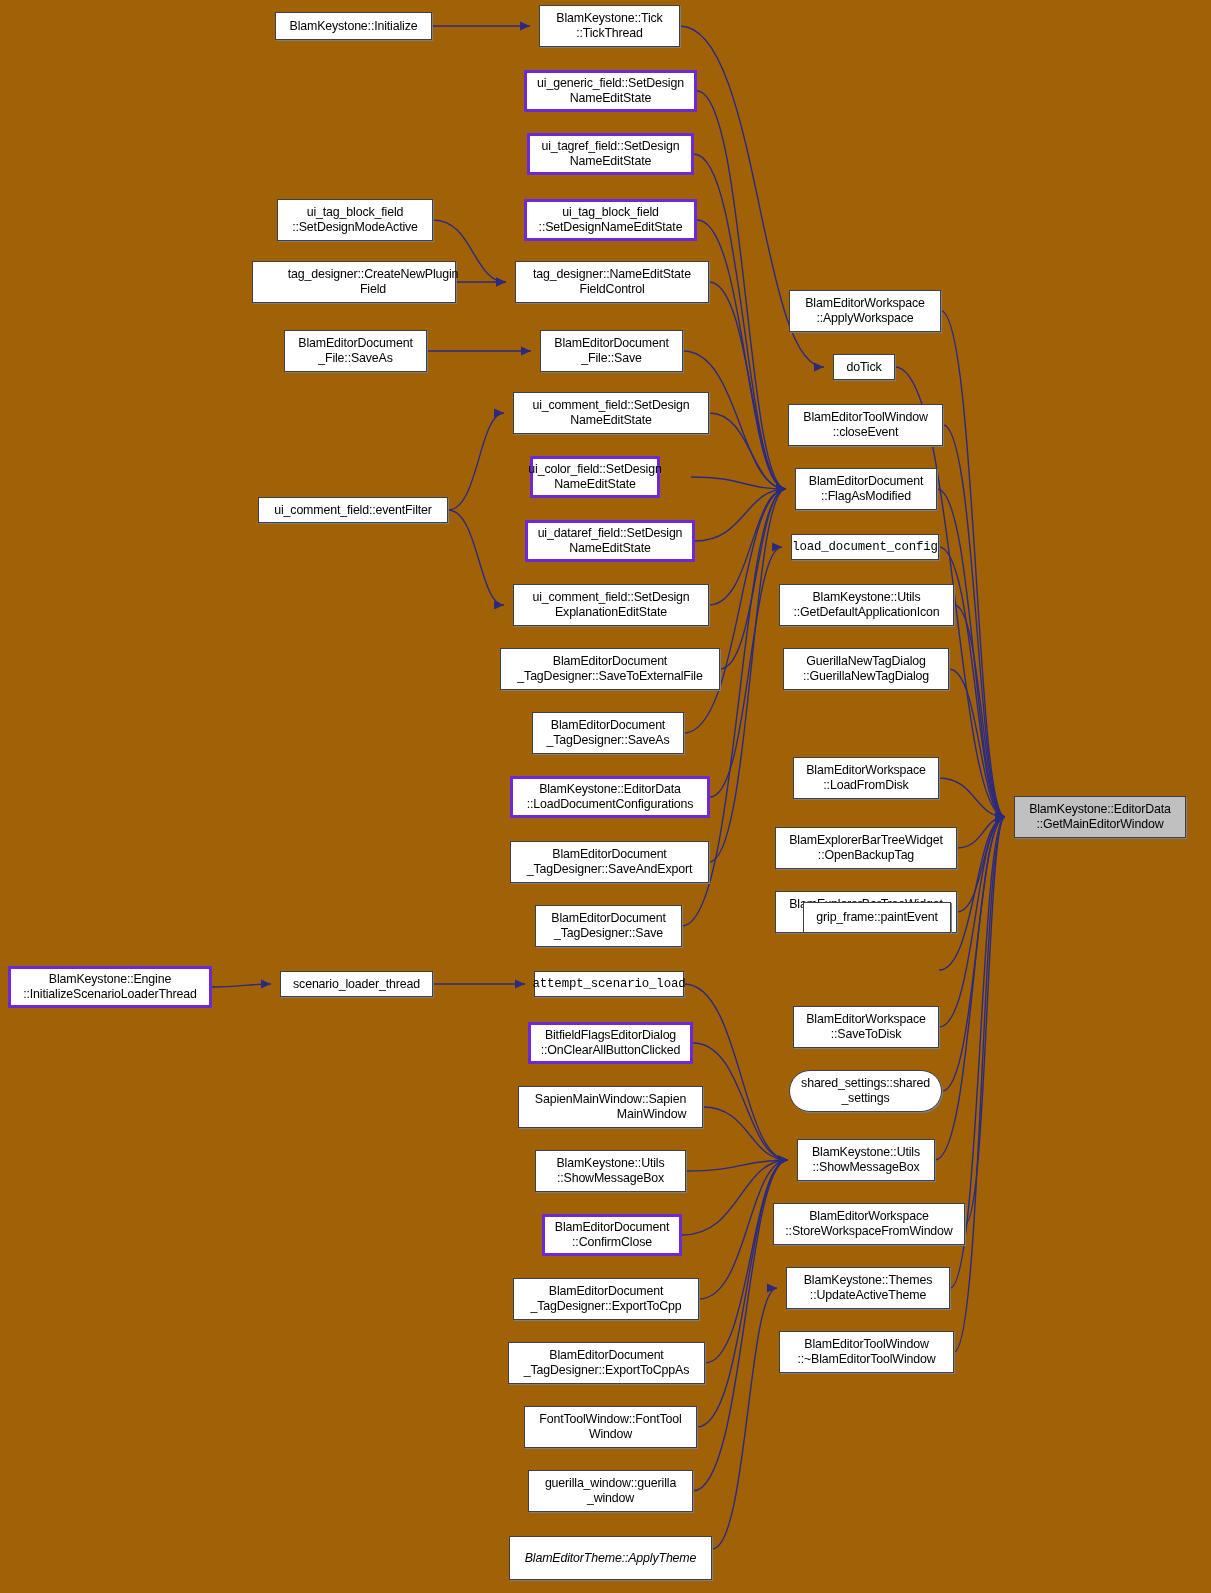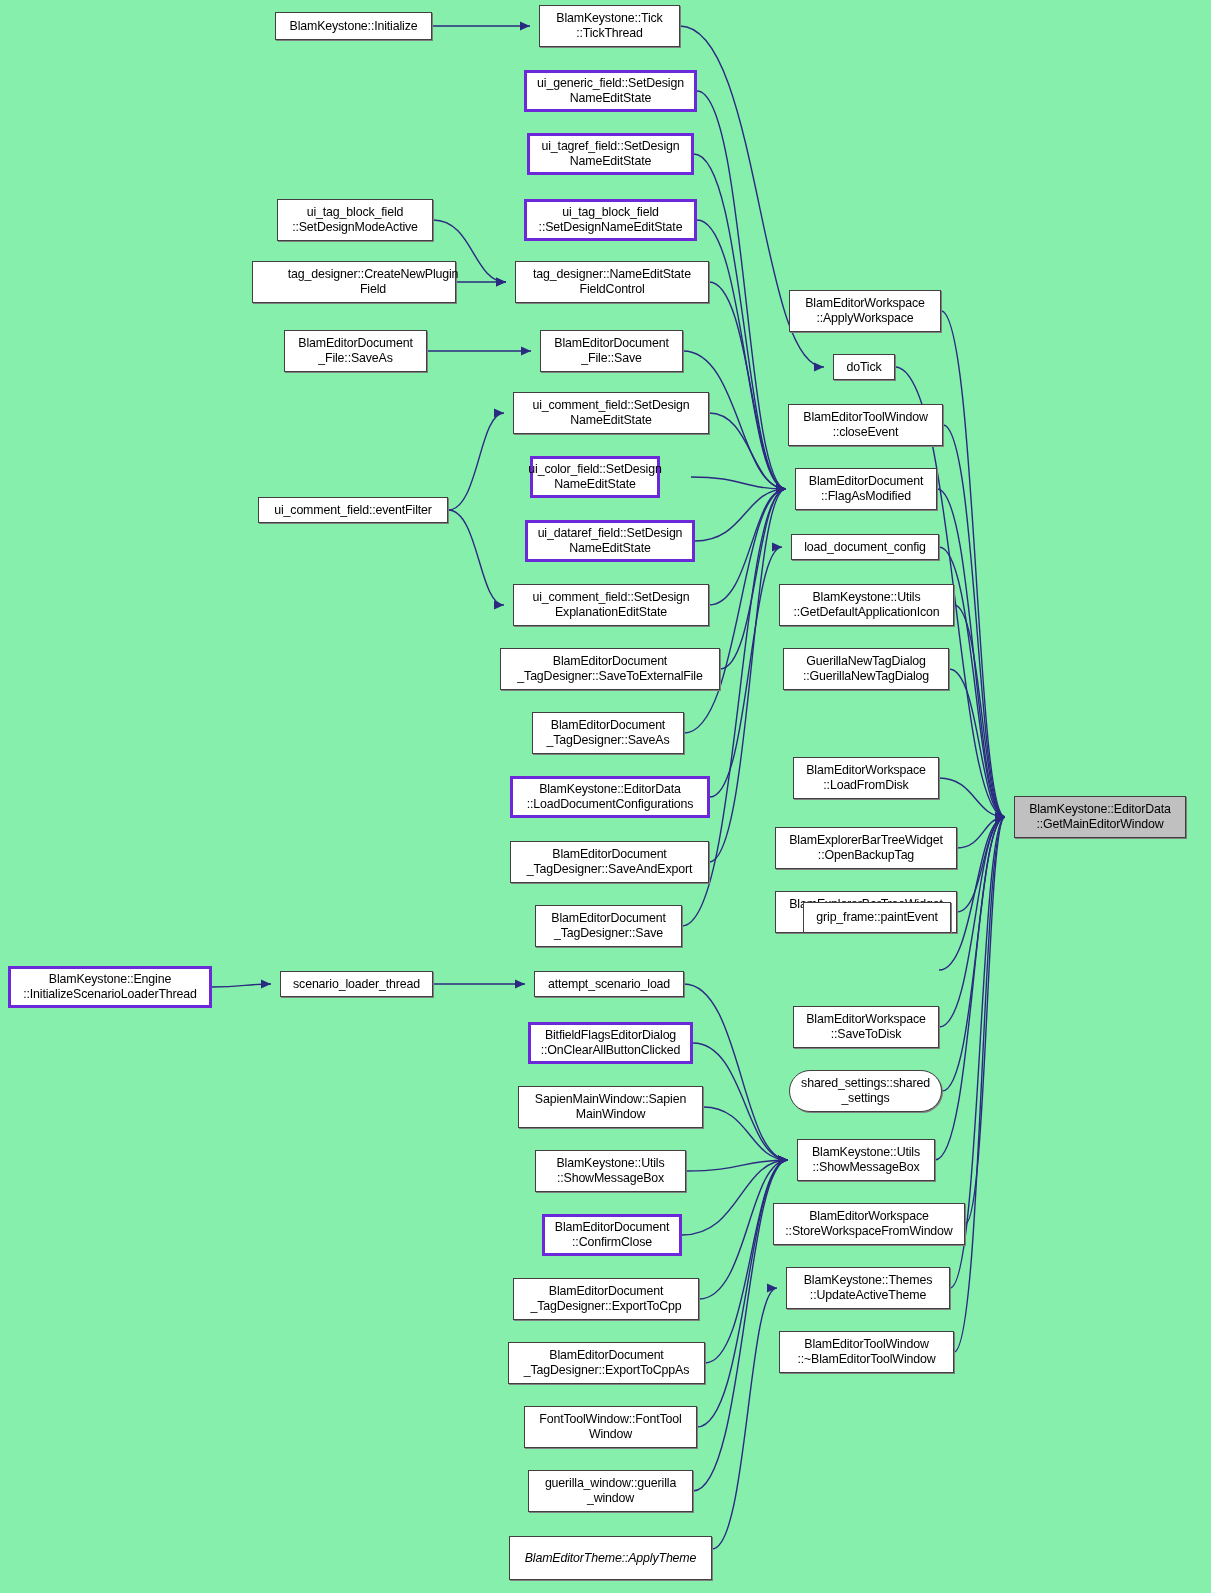--- a/index.html
+++ b/index.html
@@ -1,17 +1,17 @@
 <!DOCTYPE html>
 <html><head>
 <meta charset="utf-8">
 <style>
   html,body{margin:0;padding:0;background:#ffffff;}
   body{font-family:"Liberation Sans","DejaVu Sans",sans-serif;}
-  #canvas{position:relative;width:1211px;height:1593px;background:#86efac;overflow:hidden;}
+  #canvas{position:relative;width:1211px;height:1593px;background:#a16207;overflow:hidden;}
   svg#edges{position:absolute;left:0;top:0;width:1211px;height:1593px;pointer-events:none;}
   .node{
     position:absolute;
     box-sizing:border-box;
     background:#ffffff;
     border:1px solid #404040;
     box-shadow:1px 1px 0 0 #808080;
     display:flex;
     align-items:center;
     justify-content:center;
@@ -267,24 +267,24 @@
 _TagDesigner::SaveAs</div>
       <div class="node red" style="left: 510px; top: 776px; width: 200px; height: 42px;">BlamKeystone::EditorData
 ::LoadDocumentConfigurations</div>
       <div class="node" style="left: 510px; top: 841px; width: 199px; height: 42px;">BlamEditorDocument
 _TagDesigner::SaveAndExport</div>
       <div class="node" style="left: 535px; top: 905px; width: 147px; height: 42px;">BlamEditorDocument
 _TagDesigner::Save</div>
       <div class="node red" style="left: 8px; top: 966px; width: 204px; height: 42px;">BlamKeystone::Engine
 ::InitializeScenarioLoaderThread</div>
       <div class="node" style="left: 280px; top: 971px; width: 153px; height: 26px;">scenario_loader_thread</div>
-      <div class="node" style="left: 534px; top: 971px; width: 150px; height: 26px;">attempt_scenario_load</div>
+      <div class="node" style="left: 534px; top: 971px; width: 150px; height: 26px; font-family: Liberation Mono, monospace;">attempt_scenario_load</div>
       <div class="node red" style="left: 528px; top: 1022px; width: 165px; height: 42px;">BitfieldFlagsEditorDialog
 ::OnClearAllButtonClicked</div>
-      <div class="node" style="left: 518px; top: 1086px; width: 185px; height: 42px;">SapienMainWindow::Sapien
+      <div class="node" style="left: 518px; top: 1086px; width: 185px; height: 42px; text-align: right;">SapienMainWindow::Sapien
 MainWindow</div>
       <div class="node" style="left: 535px; top: 1150px; width: 151px; height: 42px;">BlamKeystone::Utils
 ::ShowMessageBox</div>
       <div class="node red" style="left: 542px; top: 1214px; width: 140px; height: 42px;">BlamEditorDocument
 ::ConfirmClose</div>
       <div class="node" style="left: 513px; top: 1278px; width: 186px; height: 42px;">BlamEditorDocument
 _TagDesigner::ExportToCpp</div>
       <div class="node" style="left: 508px; top: 1342px; width: 197px; height: 42px;">BlamEditorDocument
 _TagDesigner::ExportToCppAs</div>
       <div class="node" style="left: 524px; top: 1406px; width: 173px; height: 42px;">FontToolWindow::FontTool
@@ -292,21 +292,21 @@
       <div class="node" style="left: 528px; top: 1470px; width: 165px; height: 42px;">guerilla_window::guerilla
 _window</div>
       <div class="node" style="left: 509px; top: 1536px; width: 203px; height: 44px; font-style: italic;">BlamEditorTheme::ApplyTheme</div>
       <div class="node" style="left: 789px; top: 290px; width: 152px; height: 42px;">BlamEditorWorkspace
 ::ApplyWorkspace</div>
       <div class="node" style="left: 833px; top: 354px; width: 62px; height: 26px;">doTick</div>
       <div class="node" style="left: 788px; top: 404px; width: 155px; height: 42px;">BlamEditorToolWindow
 ::closeEvent</div>
       <div class="node" style="left: 795px; top: 468px; width: 142px; height: 42px;">BlamEditorDocument
 ::FlagAsModified</div>
-      <div class="node" style="left: 791px; top: 534px; width: 148px; height: 26px;">load_document_config</div>
+      <div class="node" style="left: 791px; top: 534px; width: 148px; height: 26px; font-family: Liberation Mono, monospace;">load_document_config</div>
       <div class="node" style="left: 779px; top: 584px; width: 175px; height: 42px;">BlamKeystone::Utils
 ::GetDefaultApplicationIcon</div>
       <div class="node" style="left: 783px; top: 648px; width: 166px; height: 42px;">GuerillaNewTagDialog
 ::GuerillaNewTagDialog</div>
       <div class="node" style="left: 793px; top: 757px; width: 146px; height: 42px;">BlamEditorWorkspace
 ::LoadFromDisk</div>
       <div class="node" style="left: 775px; top: 827px; width: 182px; height: 42px;">BlamExplorerBarTreeWidget
 ::OpenBackupTag</div>
       <div class="node" style="left: 775px; top: 891px; width: 182px; height: 42px;">BlamExplorerBarTreeWidget
 ::OpenTag</div>

